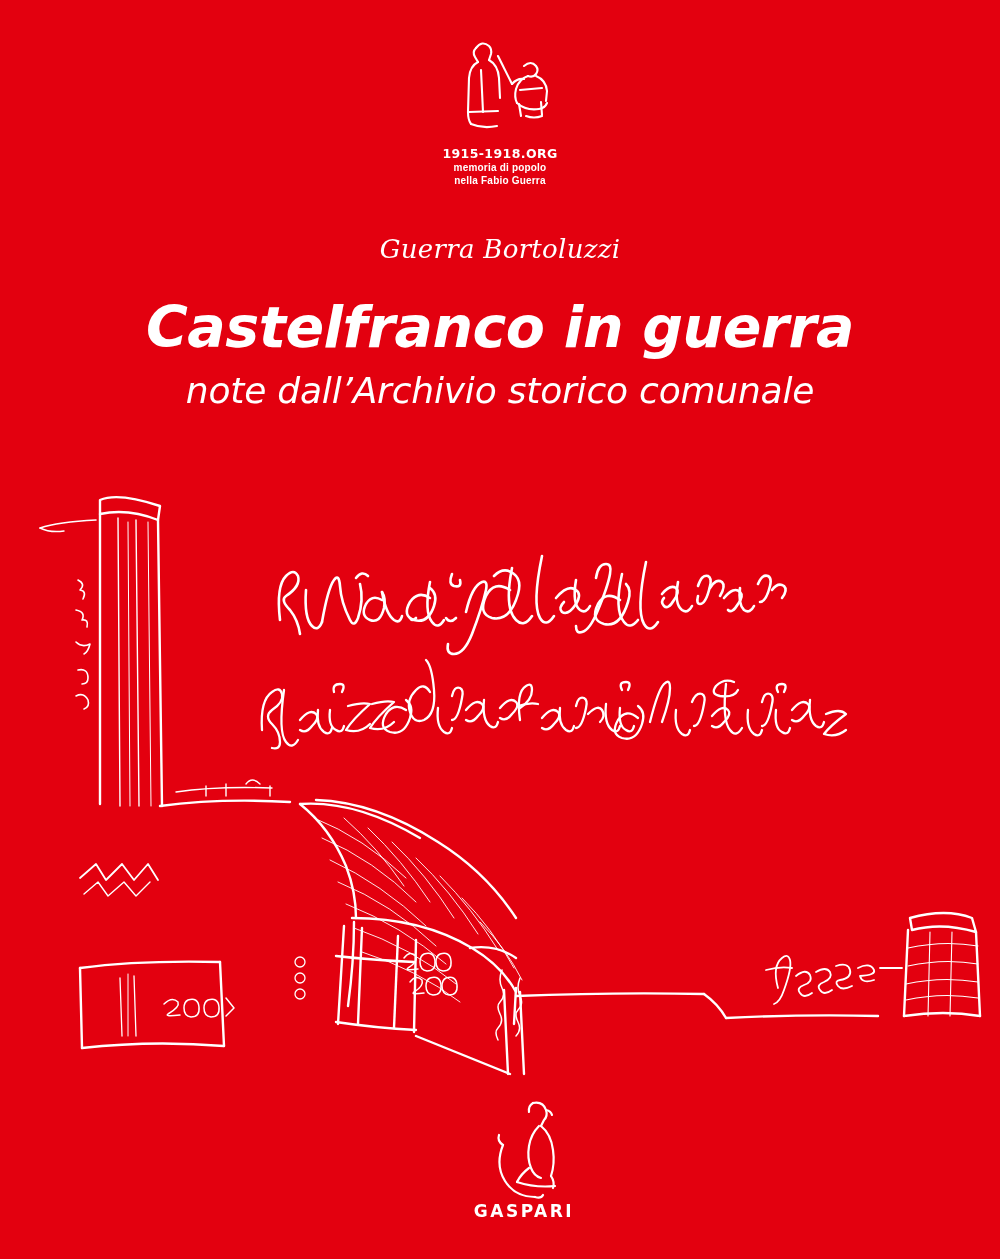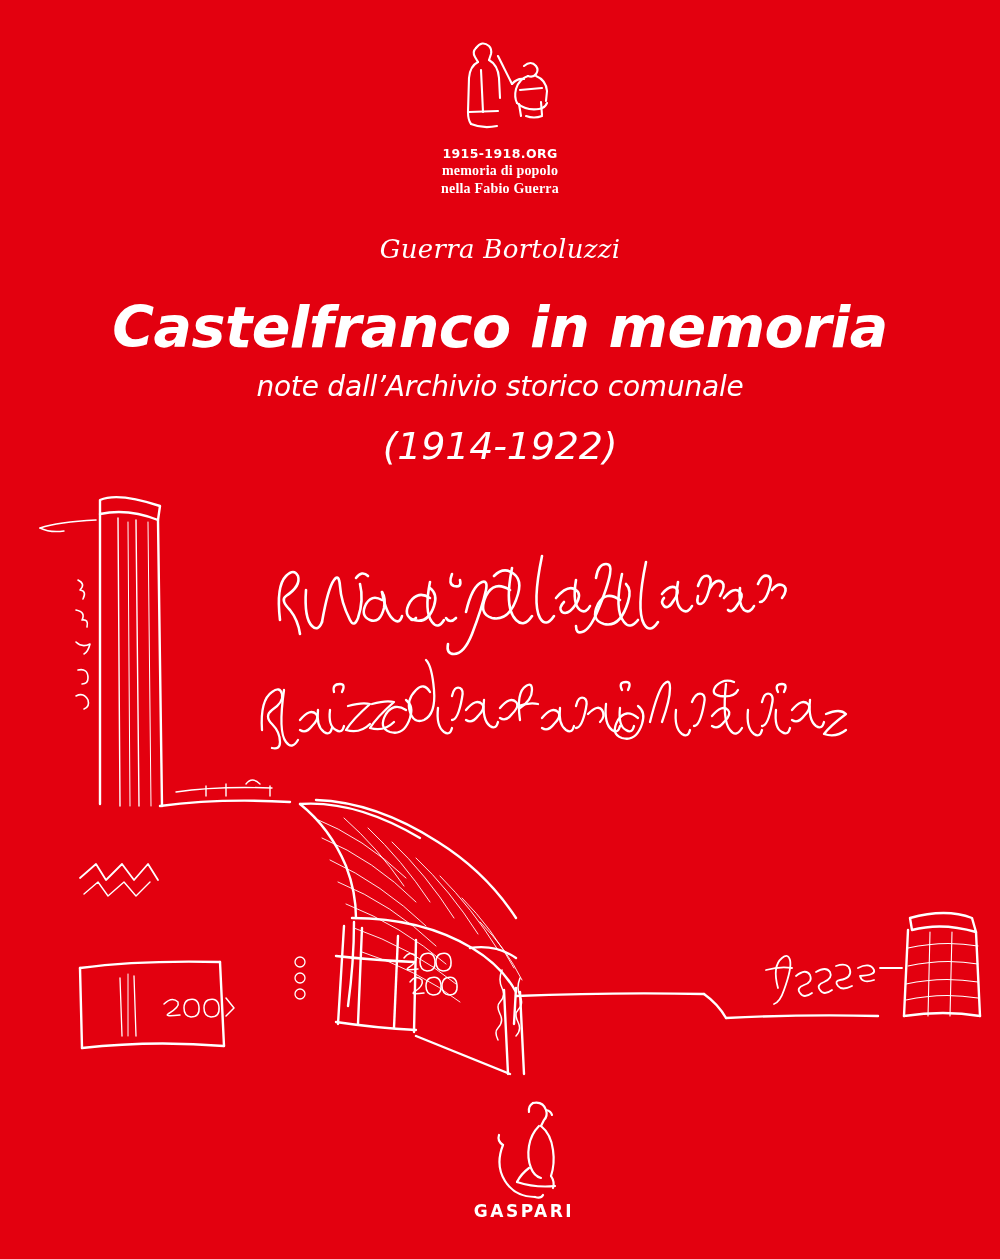--- a/index.html
+++ b/index.html
@@ -31,22 +31,22 @@
     line-height: 1.28;
   }
   .logo-line1 {
     font-family: "DejaVu Sans", sans-serif;
     font-size: 12.5px;
     font-weight: bold;
     letter-spacing: 0.4px;
     color: #ffffff;
   }
   .logo-line2, .logo-line3 {
-    font-family: Liberation Serif, serif;
-    font-size: 14px;
+    font-family: Liberation Sans, sans-serif;
+    font-size: 10px;
     font-weight: bold;
     letter-spacing: 0.2px;
     color: #ffffff;
   }
 
   
   .author {
     position: absolute;
     top: 234px;
     left: 0;
@@ -71,21 +71,21 @@
     white-space: nowrap;
   }
   .title-sub {
     position: absolute;
     top: 370px;
     left: 0;
     width: 100%;
     text-align: center;
     font-family: "DejaVu Sans", sans-serif;
     font-style: italic;
-    font-size: 28px;
+    font-size: 36px;
     letter-spacing: -0.2px;
     white-space: nowrap;
   }
   .title-years {
     position: absolute;
     top: 424px;
     left: 0;
     width: 100%;
     text-align: center;
     font-family: "DejaVu Sans", sans-serif;
@@ -154,23 +154,22 @@
       </g>
     </svg>
     <div class="logo-lines">
       <div class="logo-line1">1915-1918.ORG</div>
       <div class="logo-line2">memoria di popolo</div>
       <div class="logo-line3">nella Fabio Guerra</div>
     </div>
   </div>
 
   <div class="author">Guerra Bortoluzzi</div>
-  <div class="title-main">Castelfranco in memoria</div>
+  <div class="title-main">Castelfranco in guerra</div>
   <div class="title-sub">note dall’Archivio storico comunale</div>
-  <div class="title-years">(1914-1922)</div>
 
   <div class="sketch">
     <svg width="1000" height="620" viewBox="0 0 1000 620">
       <g fill="none" stroke="#ffffff" stroke-width="2.4" stroke-linecap="round" stroke-linejoin="round">
 
         <path d="M100 30 q18 -8 60 6 l-2 14 q-30 -12 -58 -6 z"></path>
         <path d="M100 44 l0 290"></path>
         <path d="M158 50 l4 286"></path>
         <path d="M118 48 l2 288" stroke-width="1.4"></path>
         <path d="M136 50 l3 286" stroke-width="1.4"></path>

